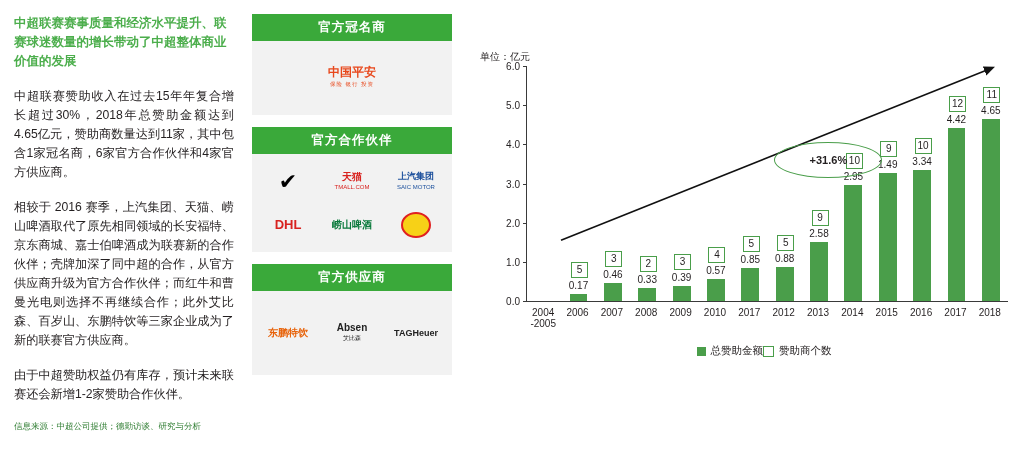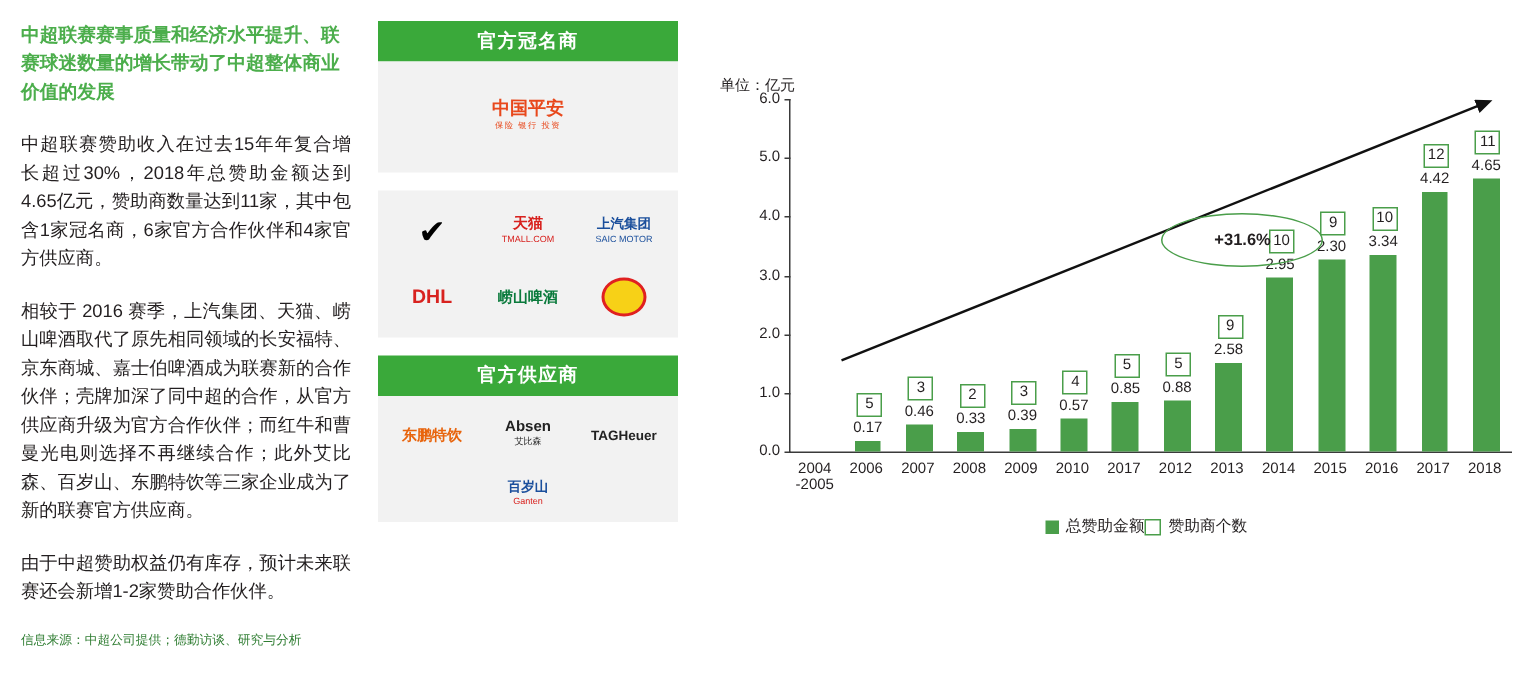--- a/index.html
+++ b/index.html
@@ -92,20 +92,21 @@
     <div class="panel-head">官方冠名商</div>
     <div class="panel-body" style="height:62px;">
       <div class="logo-cell logo-wide cell-stack">
         <div class="pinganchar">中国平安</div>
         <div class="pingan-sub">保险  银行  投资</div>
       </div>
     </div>
   </div>
 
   <div class="panel">
+    <div class="panel-head">官方合作伙伴</div>
     <div class="panel-body" style="height:86px;">
       <div class="logo-cell">
         <span class="nikeswoosh">✔</span>
       </div>
       <div class="logo-cell cell-stack">
         <span class="txt-red">天猫</span>
         <span class="txt-red mini">TMALL.COM</span>
       </div>
       <div class="logo-cell cell-stack">
         <span class="txt-blue">上汽集团</span>
@@ -128,24 +129,20 @@
     <div class="panel-body" style="height:72px;">
       <div class="logo-cell">
         <span class="txt-orange">东鹏特饮</span>
       </div>
       <div class="logo-cell cell-stack">
         <span class="txt-dark">Absen</span>
         <span class="txt-dark mini">艾比森</span>
       </div>
       <div class="logo-cell">
         <span class="txt-dark" style="font-size:9px;">TAGHeuer</span>
-      </div>
-      <div class="logo-cell cell-stack">
-        <span class="txt-blue">百岁山</span>
-        <span class="txt-red mini">Ganten</span>
       </div>
     </div>
   </div>
 
 </div>
 
 <div id="chart-col">
   <div id="unit-label">单位：亿元</div>
 
   <div id="plot">
@@ -178,21 +175,21 @@
         <div class="bar" style="left: 248.746px; width: 17.8657px; height: 34.4667px; background: rgb(74, 158, 74);"></div>
         <div class="barval" style="left: 240.5px; width: 34.3571px; top: 186.533px;">0.88</div>
         <div class="cntbox" style="left: 250.179px; width: 15px; top: 168.533px;">5</div>
         <div class="bar" style="left: 283.103px; width: 17.8657px; height: 59.1417px; background: rgb(74, 158, 74);"></div>
         <div class="barval" style="left: 274.857px; width: 34.3571px; top: 161.858px;">2.58</div>
         <div class="cntbox" style="left: 284.536px; width: 15px; top: 143.858px;">9</div>
         <div class="bar" style="left: 317.46px; width: 17.8657px; height: 115.542px; background: rgb(74, 158, 74);"></div>
         <div class="barval" style="left: 309.214px; width: 34.3571px; top: 105.458px;">2.95</div>
         <div class="cntbox" style="left: 318.893px; width: 15px; top: 87.4583px;">10</div>
         <div class="bar" style="left: 351.817px; width: 17.8657px; height: 127.683px; background: rgb(74, 158, 74);"></div>
-        <div class="barval" style="left: 343.571px; width: 34.3571px; top: 93.3167px;">2.30</div>
+        <div class="barval" style="left: 343.571px; width: 34.3571px; top: 93.3167px;">1.49</div>
         <div class="cntbox" style="left: 353.25px; width: 15px; top: 75.3167px;">9</div>
         <div class="bar" style="left: 386.174px; width: 17.8657px; height: 130.817px; background: rgb(74, 158, 74);"></div>
         <div class="barval" style="left: 377.929px; width: 34.3571px; top: 90.1833px;">3.34</div>
         <div class="cntbox" style="left: 387.607px; width: 15px; top: 72.1833px;">10</div>
         <div class="bar" style="left: 420.531px; width: 17.8657px; height: 173.117px; background: rgb(74, 158, 74);"></div>
         <div class="barval" style="left: 412.286px; width: 34.3571px; top: 47.8833px;">4.42</div>
         <div class="cntbox" style="left: 421.964px; width: 15px; top: 29.8833px;">12</div>
         <div class="bar" style="left: 454.889px; width: 17.8657px; height: 182.125px; background: rgb(74, 158, 74);"></div>
         <div class="barval" style="left: 446.643px; width: 34.3571px; top: 38.875px;">4.65</div>
         <div class="cntbox" style="left: 456.321px; width: 15px; top: 20.875px;">11</div>

